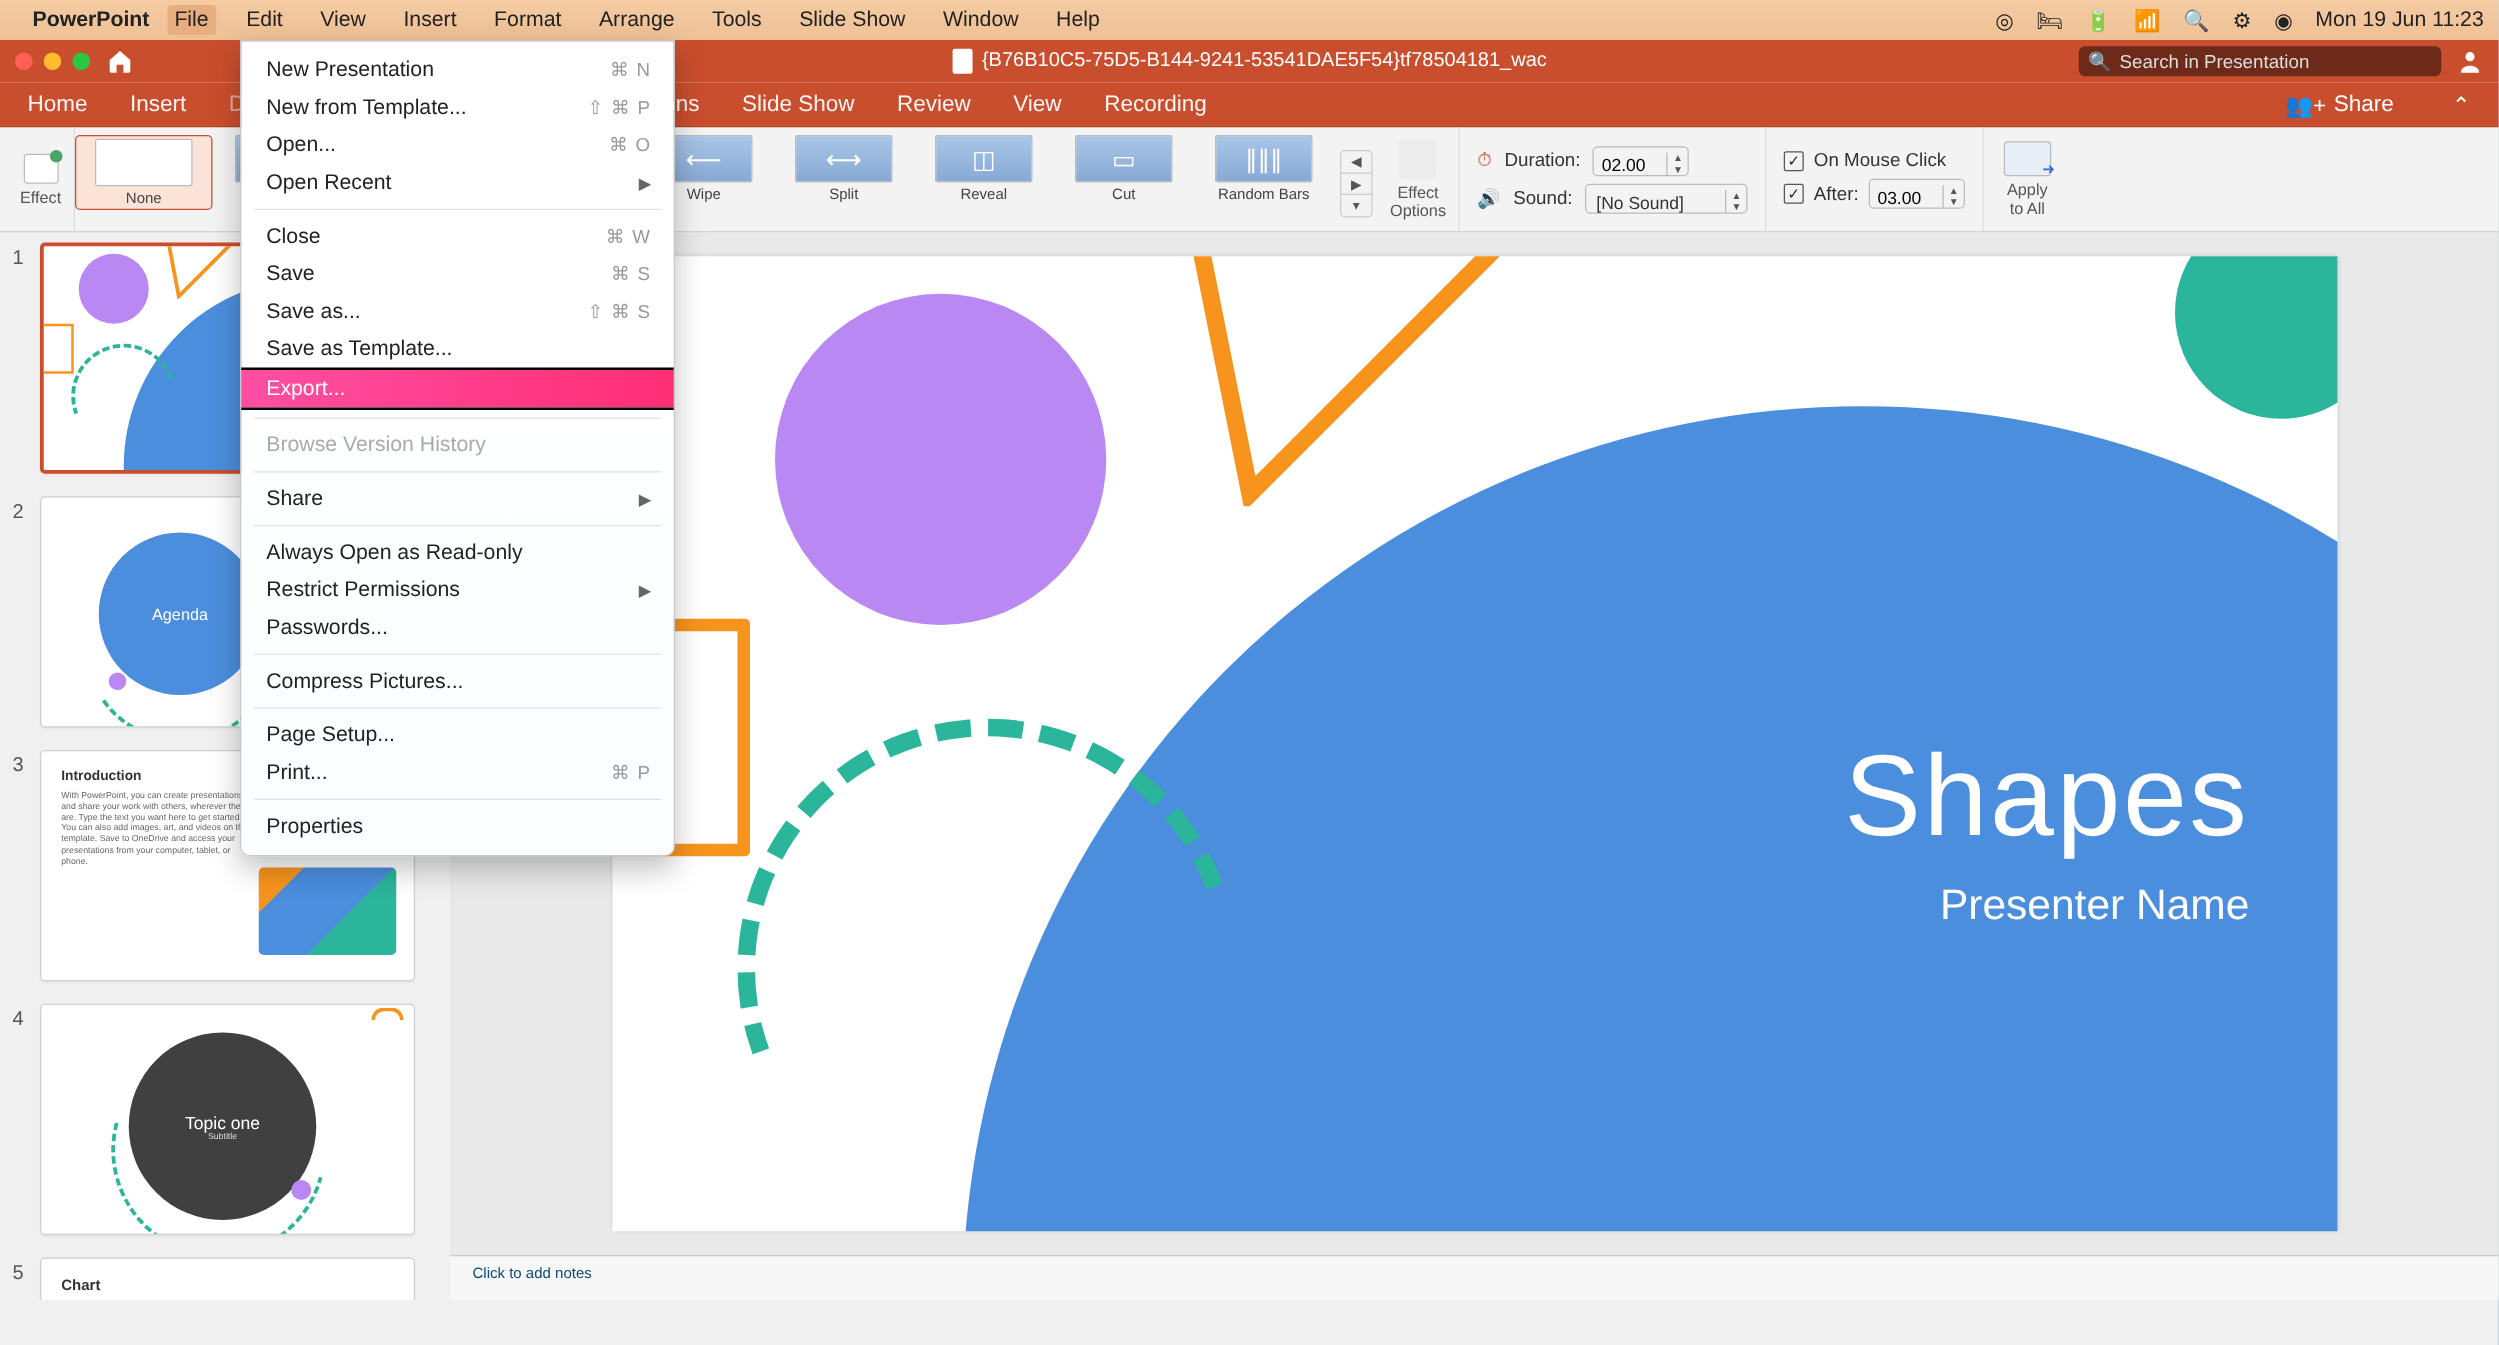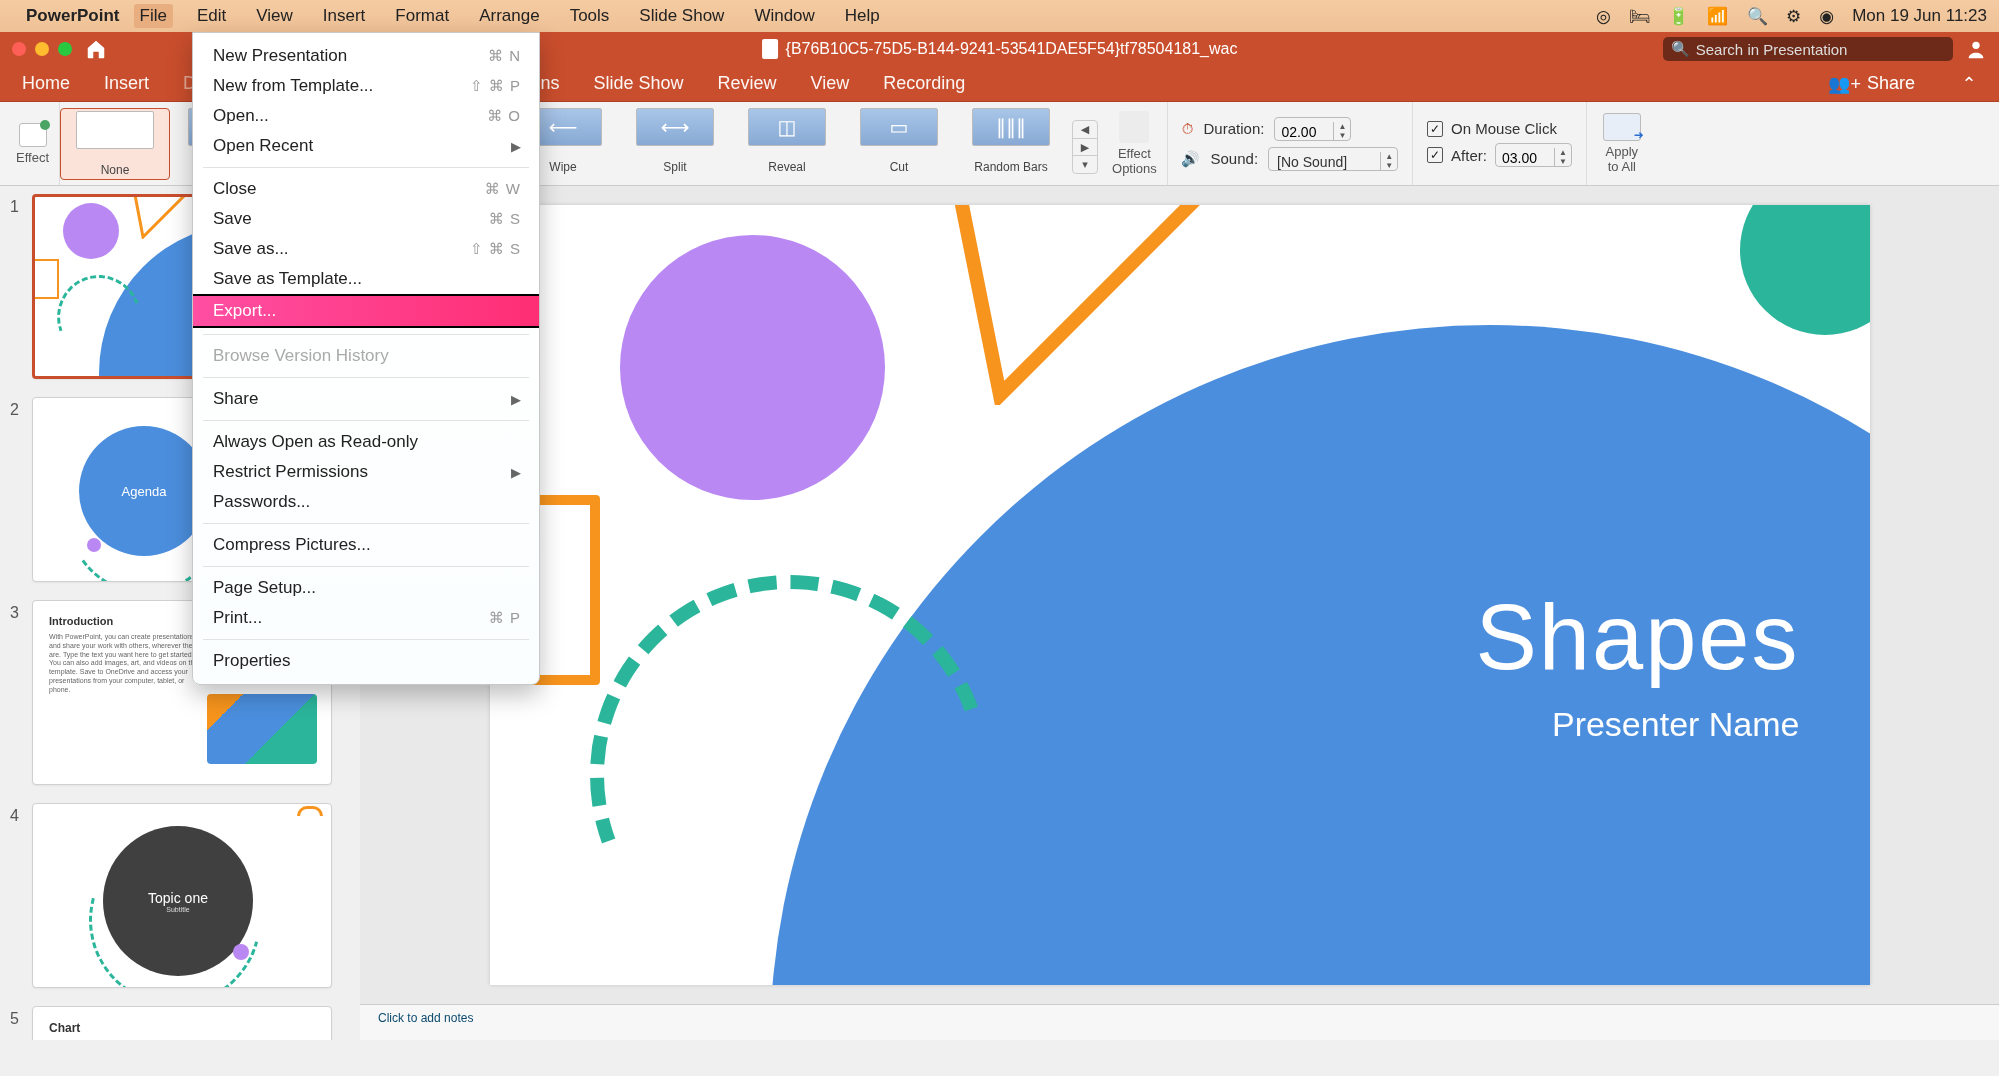--- a/index.html
+++ b/index.html
@@ -34,21 +34,21 @@
 
 .ribbon-body { height:84px; background:#f3f3f3; border-bottom:1px solid #ccc; display:flex; align-items:center; padding:0 6px; gap:0; }
 .rb-sec { display:flex; flex-direction:column; align-items:center; justify-content:center; padding:4px 10px; height:100%; }
 .rb-sec.sep { border-right:1px solid #ddd; }
 .rb-label { font-size:13px; color:#555; margin-top:3px; }
 .prev-ic { width:28px; height:24px; border:1px solid #bcbcbc; border-radius:3px; position:relative; background:#fff; }
 .prev-ic::after{content:"";position:absolute;right:-4px;top:-4px;width:10px;height:10px;border-radius:50%;background:#4aa564;}
 .trans-gallery { display:flex; align-items:flex-start; gap:2px; padding-top:6px; height:100%; }
 .trans-item { width:110px; display:flex; flex-direction:column; align-items:center; }
 .trans-thumb { width:78px; height:38px; background:linear-gradient(180deg,#a9c6e8,#87a9d4); border:1px solid #bbb; border-radius:2px; display:flex; align-items:center; justify-content:center; color:#fff; font-size:20px;}
-.trans-item .lbl { font-size:12px; color:#444; margin-top:14px;}
+.trans-item .lbl { font-size:12px; color:#444; margin-top:2px;}
 .trans-nav { width:26px; height:54px; display:flex; flex-direction:column; border:1px solid #ccc; border-radius:4px; margin:7px 4px 0 6px;}
 .trans-nav div{flex:1;display:flex;align-items:center;justify-content:center;font-size:11px;color:#555;border-bottom:1px solid #ccc;}
 .eff-opt .ph{ width:30px; height:32px; background:#ececec; border-radius:4px; }
 .timing { display:flex; flex-direction:column; gap:6px; justify-content:center; padding:0 14px; }
 .timing-row { display:flex; align-items:center; gap:10px; font-size:15px; color:#333;}
 .spin { display:flex; align-items:flex-end; border:1px solid #bbb; border-radius:4px; height:24px; }
 .spin input{ width:58px; border:none; outline:none; font-size:14px; padding:0 6px; background:transparent;}
 .spin .sp{ display:flex; flex-direction:column; border-left:1px solid #bbb;}
 .spin .sp span{ font-size:8px; padding:0 4px; color:#555;}
 .chk { display:flex; align-items:center; gap:8px; font-size:15px; color:#333;}

